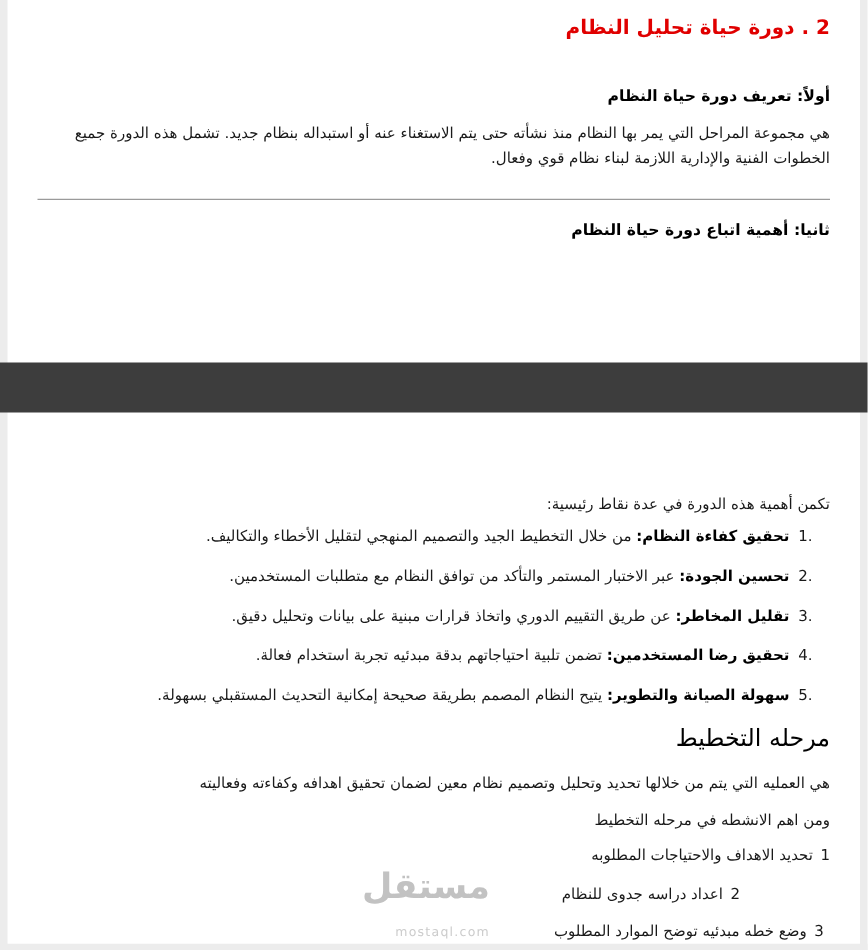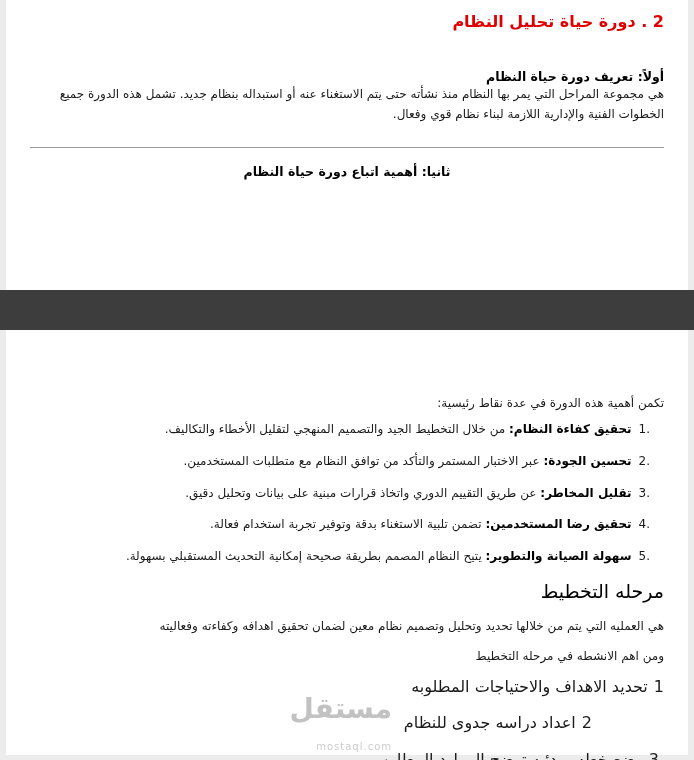--- a/index.html
+++ b/index.html
@@ -19,36 +19,36 @@
 
   .doc { position:relative; z-index:1; direction:rtl; text-align:right; width:694px; }
 
   .page1 { height:290px; padding:12px 30px 0 30px; }
   .band  { height:40px; width:694px; background:#3d3d3d; }
   .page2 { padding:66px 30px 0 30px; }
 
   .title { font-size:16px; font-weight:bold; color:#e00000; line-height:1.3; }
   h2 { font-size:12.5px; font-weight:bold; color:#000; }
   .s1-heading { margin-top:36px; }
-  .s1-body { margin-top:0; font-size:12px; line-height:1.7;text-align:right; }
+  .s1-body { margin-top:12px; font-size:12px; line-height:1.7;text-align:right; }
   .divider { margin-top:22px; border:0; border-top:1px solid #9a9a9a; height:0; }
-  .s2-heading { margin-top:16px;text-align:center; }
+  .s2-heading { margin-top:16px; }
 
   .s2-intro { font-size:12px; }
   .points { list-style:none; margin:11px 0 0 0; padding:0 14px 0 0; }
   .point { font-size:12px; margin-bottom:15px; line-height:1.4; }
   .point b { color:#000; }
   .num { direction:ltr; unicode-bidi:embed; margin-left:7px; }
 
   .s3-heading { margin-top:8px; }
   .stage-title { font-size:19px; font-weight:normal; color:#000000; margin-top:9px; line-height:1.25; }
   .stage-body { margin-top:13px; font-size:12px; line-height:1.5; }
   .stage-sub  { margin-top:14px; font-size:12px; }
   .acts { list-style:none; margin:13px 0 0 0; padding:0; }
-  .act { font-size:16px; margin-bottom:14px; line-height:1.4; }
+  .act { font-size:12px; margin-bottom:14px; line-height:1.4; }
   .act .num { margin-left:6px; }
   .act-indent { padding-right:72px; }
   .act-indent-sm { padding-right:5px; }
 
   .watermark {
     position:absolute; left:278px; top:692px; width:114px;
     text-align:right; color:#bfbfbf; z-index:0; direction:rtl;
   }
   .wm-brand { font-size:28px; font-weight:bold; line-height:1.2; color:#c2c2c2; }
   .wm-domain { font-size:10px; letter-spacing:1px; color:#cccccc; margin-top:15px; direction:ltr; }
@@ -88,21 +88,21 @@
       <li class="point">
         <span class="num">2.</span><b>تحسين الجودة:</b>
         <span>عبر الاختبار المستمر والتأكد من توافق النظام مع متطلبات المستخدمين.</span>
       </li>
       <li class="point">
         <span class="num">3.</span><b>تقليل المخاطر:</b>
         <span>عن طريق التقييم الدوري واتخاذ قرارات مبنية على بيانات وتحليل دقيق.</span>
       </li>
       <li class="point">
         <span class="num">4.</span><b>تحقيق رضا المستخدمين:</b>
-        <span>تضمن تلبية الاستغناء بدقة وتوفير تجربة استخدام فعالة.</span>
+        <span>تضمن تلبية احتياجاتهم بدقة مبدئيه تجربة استخدام فعالة.</span>
       </li>
       <li class="point">
         <span class="num">5.</span><b>سهولة الصيانة والتطوير:</b>
         <span>يتيح النظام المصمم بطريقة صحيحة إمكانية التحديث المستقبلي بسهولة.</span>
       </li>
     </ol>
 
     <h1 class="stage-title">مرحله التخطيط</h1>
     <p class="stage-body">هي العمليه التي يتم من خلالها تحديد وتحليل وتصميم نظام معين لضمان تحقيق اهدافه وكفاءته وفعاليته</p>
     <p class="stage-sub">ومن اهم الانشطه في مرحله التخطيط</p>

